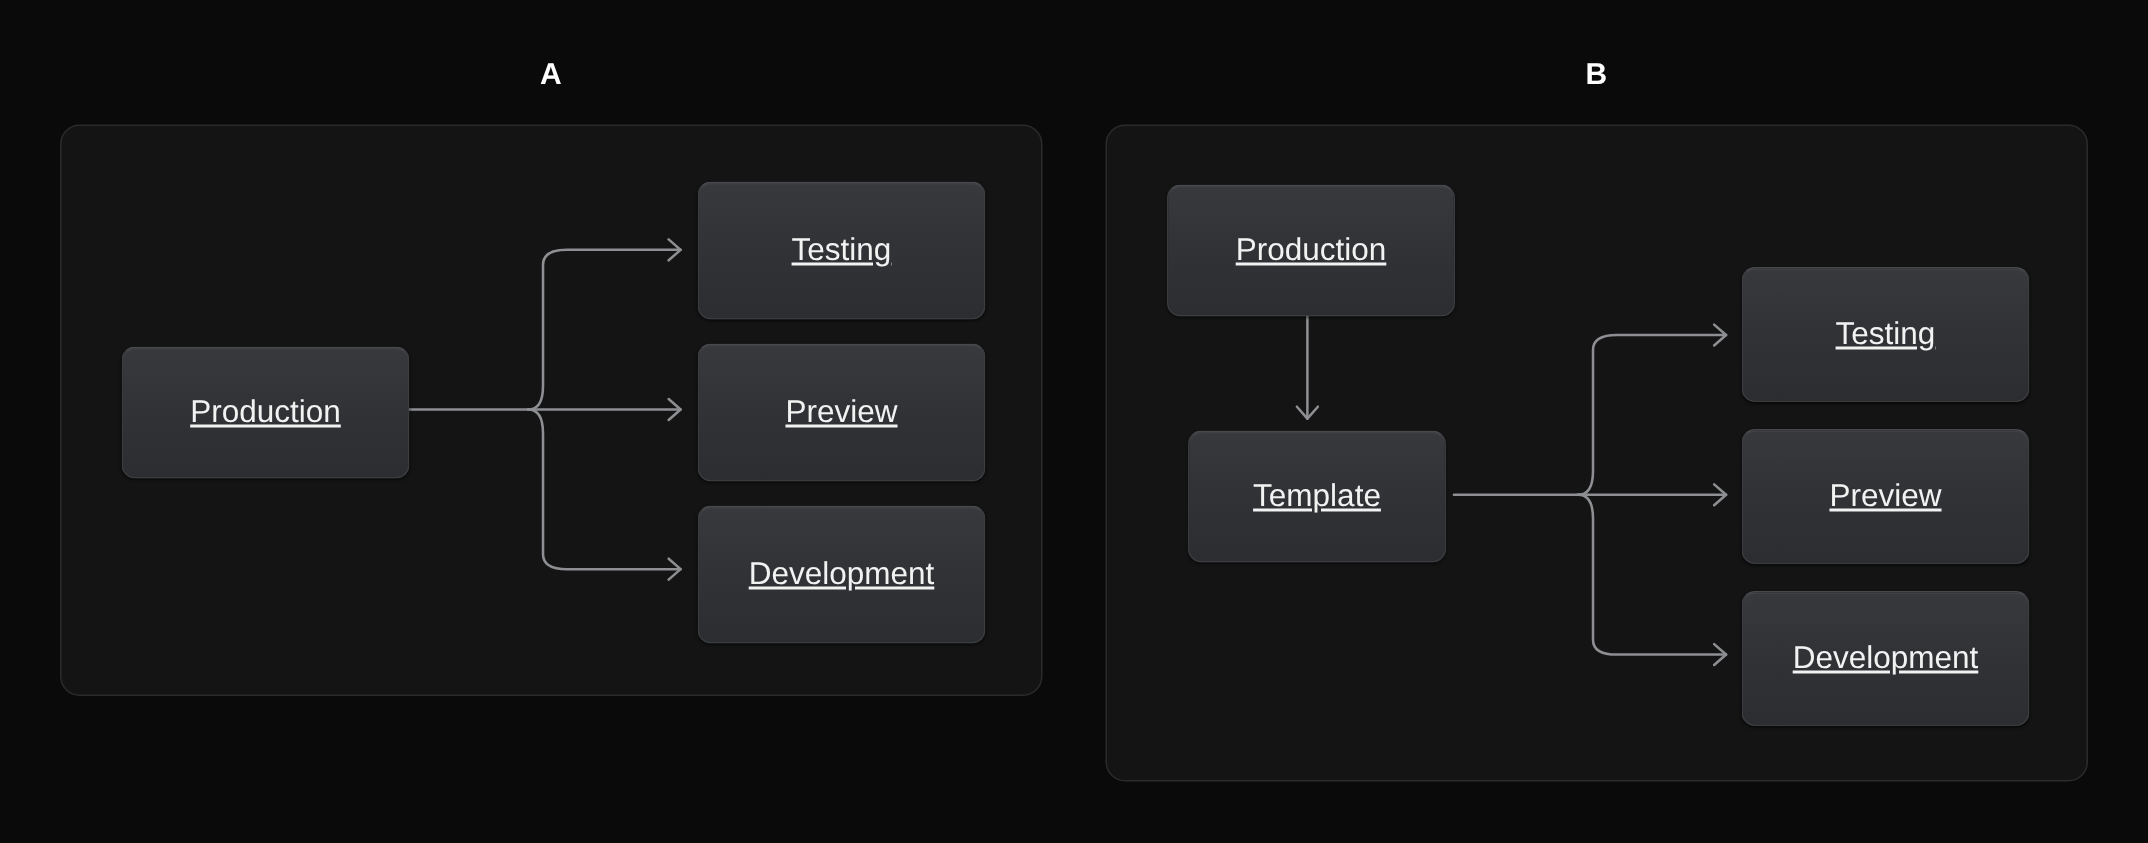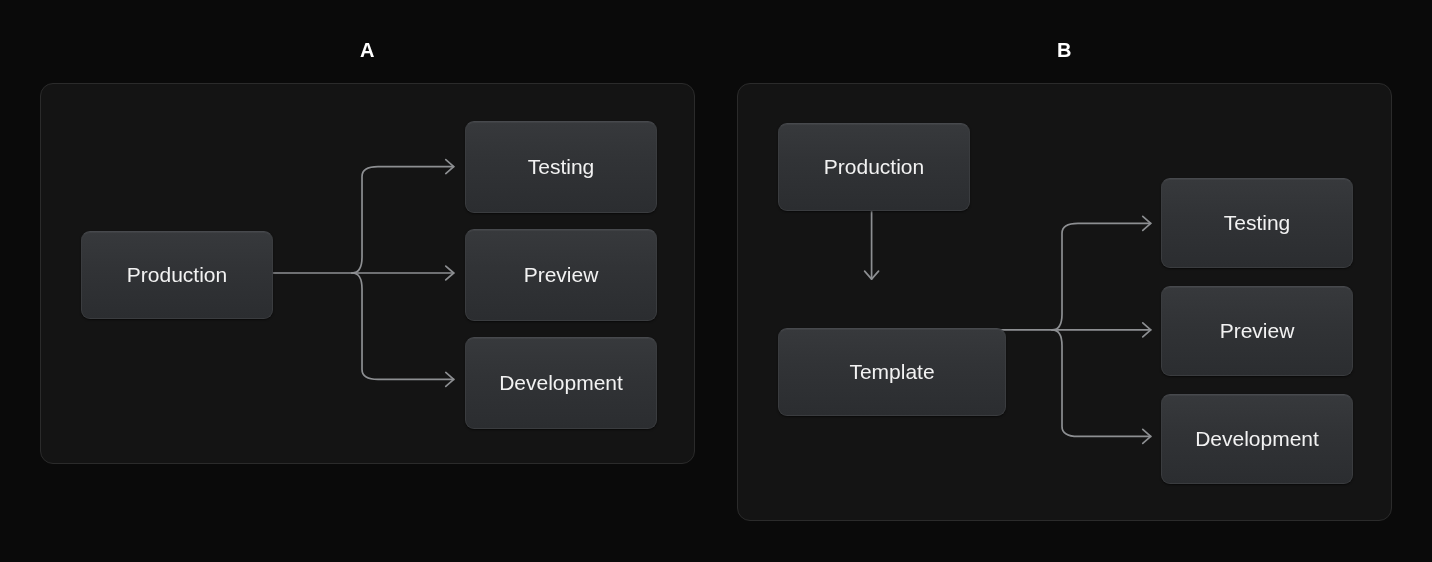--- a/index.html
+++ b/index.html
@@ -59,20 +59,21 @@
                 inset 0 1px 0 rgba(255,255,255,0.045);
     display: flex;
     align-items: center;
     justify-content: center;
   }
   .node-label {
     color: #f2f2f2;
     font-size: 21px;
     line-height: 24px;
     white-space: nowrap;
+    text-decoration: underline;
   }
 
   
   .edges {
     position: absolute;
     left: 0; top: 0;
     width: 100%;
     height: 100%;
     overflow: visible;
     pointer-events: none;
@@ -158,21 +159,21 @@
 
         <path class="edge-head" d="M 406 133 L 414 140 L 406 147"></path>
         <path class="edge-head" d="M 406 240 L 414 247 L 406 254"></path>
         <path class="edge-head" d="M 406 347 L 414 354 L 406 361"></path>
       </svg>
 
       <div class="node" style="left:40px; top:39px; width:192px; height:88px;">
         <span class="node-label">Production</span>
       </div>
 
-      <div class="node" style="left:40px; top:203px; width:228px; height:88px;margin-top:41px;">
+      <div class="node" style="left:54px; top:203px; width:172px; height:88px;">
         <span class="node-label">Template</span>
       </div>
 
       <div class="node" style="left:423px; top:94px; width:192px; height:90px;">
         <span class="node-label">Testing</span>
       </div>
 
       <div class="node" style="left:423px; top:202px; width:192px; height:90px;">
         <span class="node-label">Preview</span>
       </div>

